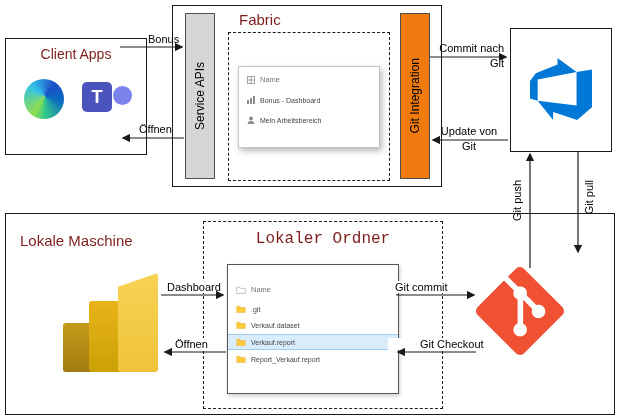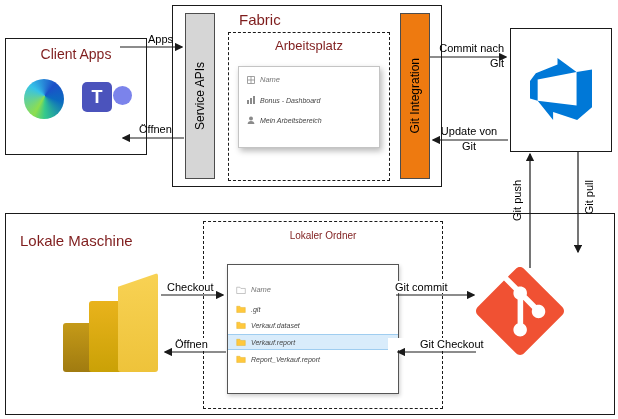--- a/index.html
+++ b/index.html
@@ -8,21 +8,21 @@
   .box{position:absolute;border:1.4px solid #1a1a1a;background:#fff;}
   .dashedbox{position:absolute;border:1.2px dashed #1a1a1a;background:#fff;}
   .btitle{font-size:14px;color:#7f1d1d;}
   .center{text-align:center;}
   .vbar{position:absolute;display:flex;align-items:center;justify-content:center;border:1px solid #4d4d4d;}
   .vbar span{writing-mode:vertical-rl;transform:rotate(180deg);font-size:12px;color:#000;white-space:nowrap;}
   .lbl{position:absolute;font-size:11px;color:#000;white-space:nowrap;}
   .lblbg{background:#fff;padding:0 1px;}
   .lblwrap{position:absolute;font-size:11px;color:#000;text-align:center;line-height:15px;}
   .vlbl{position:absolute;font-size:11px;color:#000;writing-mode:vertical-rl;transform:rotate(180deg);white-space:nowrap;}
-  .panel{position:absolute;background:#fff;border:1px solid #c4c4c4;box-shadow:2px 3px 6px rgba(0,0,0,.28);font-style:italic;}
+  .panel{position:absolute;background:#fff;border:1px solid #c4c4c4;box-shadow:2px 3px 6px rgba(0,0,0,.28);}
   .prow{display:flex;align-items:center;gap:5px;padding-left:8px;}
   .prow .txt{font-size:7px;color:#444;}
   .prow .hdr{font-size:7.5px;color:#777;}
   .hl{background:#d9ecfb;border-top:1px solid #9fcdf0;border-bottom:1px solid #9fcdf0;}
   .arrowlayer{position:absolute;inset:0;pointer-events:none;}
   
   .edge-ic{position:absolute;width:40px;height:40px;border-radius:50%;
     background:conic-gradient(from 210deg at 52% 42%, #8ede4e, #35c2e8 95deg, #1b50c8 190deg, #0b6ac0 260deg, #35c98c 330deg, #8ede4e);}
   .teams-sq{position:absolute;left:0;top:7px;width:30px;height:30px;background:#4b53bc;border-radius:5px;
     display:flex;align-items:center;justify-content:center;color:#fff;font-size:18px;font-weight:bold;}
@@ -47,21 +47,20 @@
   </div>
 
   <div class="box" style="left:172px;top:5px;width:268px;height:180px;">
     <div class="btitle" style="position:absolute;left:66px;top:5px;font-size:15px;">Fabric</div>
 
     <div class="vbar" style="left:12px;top:7px;width:28px;height:164px;background:#d6d6d6;">
       <span>Service APIs</span>
     </div>
 
     <div class="dashedbox" style="left:55px;top:26px;width:160px;height:147px;">
-      <div class="btitle center" style="margin-top:5px;font-size:13px;">Arbeitsplatz</div>
       <div class="panel" style="left:9px;top:33px;width:140px;height:80px;">
         <div class="prow" style="margin-top:8px;">
           <svg width="8" height="8" viewBox="0 0 8 8">
               <path d="M.5.5h7v7h-7z M.5 4h7 M4 .5v7" fill="none" stroke="#8a8a8a" stroke-width="0.8"></path>
             </svg>
           <span class="hdr">Name</span>
         </div>
         <div class="prow" style="margin-top:12px;">
           <svg width="8" height="8" viewBox="0 0 8 8">
               <rect x="0" y="4" width="2" height="4" fill="#8a8a8a"></rect>
@@ -94,21 +93,21 @@
   <div class="box" style="left:5px;top:213px;width:608px;height:200px;">
     <div class="btitle" style="position:absolute;left:14px;top:18px;font-size:15px;">Lokale Maschine</div>
 
     <div style="position:absolute;left:55px;top:58px;width:105px;height:102px;">
       <div class="pbi-bar" style="left:2px;top:51px;width:33px;height:49px;background:linear-gradient(#c59a18,#a07b10);"></div>
       <div class="pbi-bar" style="left:28px;top:29px;width:36px;height:71px;background:linear-gradient(#e9b31c,#caa106);"></div>
       <div class="pbi-bar" style="left:57px;top:1px;width:40px;height:99px;background:linear-gradient(#f8d254,#eec33a);clip-path:polygon(0 14%,100% 0,100% 100%,0 100%);"></div>
     </div>
 
     <div class="dashedbox" style="left:197px;top:7px;width:238px;height:186px;">
-      <div class="btitle center" style="margin-top:8px;font-size:10px;">Lokaler Ordner</div>
+      <div class="btitle center" style="margin-top:8px;font-size:16px;font-family:Liberation Mono, monospace;">Lokaler Ordner</div>
       <div class="panel" style="left:23px;top:42px;width:170px;height:128px;border:1px solid #555;box-shadow:1px 2px 4px rgba(0,0,0,.2);">
         <div class="prow" style="margin-top:20px;">
           <svg width="10" height="8" viewBox="0 0 16 13">
               <path d="M1 2h5.2l1.6 2H15v8.2H1z" fill="#fff" stroke="#999" stroke-width="0.9"></path>
             </svg>
           <span class="hdr">Name</span>
         </div>
         <div class="prow" style="margin-top:8px;height:14px;">
           <svg width="10" height="8" viewBox="0 0 16 13">
               <path d="M1 2h5.2l1.6 2H15v8.2H1z" fill="#ffc83d" stroke="#dca816" stroke-width="0.6"></path>
@@ -134,27 +133,27 @@
           <span class="txt">Report_Verkauf.report</span>
         </div>
       </div>
     </div>
 
     <svg style="position:absolute;left:470px;top:53px;" width="88" height="88" viewBox="0 0 24 24">
       <path fill="#f05133" d="M23.546 10.93L13.067.452c-.604-.603-1.582-.603-2.188 0L8.708 2.627l2.76 2.76c.645-.215 1.379-.07 1.889.441.516.515.658 1.258.438 1.9l2.658 2.66c.645-.223 1.387-.078 1.9.435.721.72.721 1.884 0 2.604-.719.719-1.881.719-2.6 0-.539-.541-.674-1.337-.404-1.996L12.86 8.955v6.525c.176.086.342.203.488.348.713.721.713 1.883 0 2.6-.719.721-1.889.721-2.609 0-.719-.719-.719-1.879 0-2.598.182-.18.387-.316.605-.406V8.835c-.217-.091-.424-.222-.6-.401-.545-.545-.676-1.342-.396-2.009L7.636 3.7.45 10.881c-.6.605-.6 1.584 0 2.189l10.48 10.477c.604.604 1.582.604 2.186 0l10.43-10.43c.605-.603.605-1.582 0-2.187"></path>
     </svg>
   </div>
 
-  <div class="lbl" style="left:148px;top:33px;">Apps</div>
+  <div class="lbl" style="left:148px;top:33px;">Bonus</div>
   <div class="lbl" style="left:139px;top:123px;">Öffnen</div>
   <div class="lblwrap" style="left:432px;top:41px;width:72px;text-align:right;">Commit nach Git</div>
   <div class="lblwrap" style="left:434px;top:124px;width:70px;">Update von Git</div>
   <div class="vlbl" style="left:511px;top:180px;">Git push</div>
   <div class="vlbl" style="left:583px;top:180px;">Git pull</div>
-  <div class="lbl lblbg" style="left:166px;top:281px;">Checkout</div>
+  <div class="lbl lblbg" style="left:166px;top:281px;">Dashboard</div>
   <div class="lbl lblbg" style="left:174px;top:338px;">Öffnen</div>
   <div class="lbl lblbg" style="left:394px;top:281px;">Git commit</div>
   <div class="lbl lblbg" style="left:388px;top:338px;padding-left:32px;">Git Checkout</div>
 
   <svg class="arrowlayer" width="618" height="419" viewBox="0 0 618 419">
     <defs>
       <marker id="arr" viewBox="0 0 10 10" refX="8.5" refY="5" markerWidth="7" markerHeight="7" orient="auto-start-reverse">
         <path d="M0 0L10 5L0 10z" fill="#1a1a1a"></path>
       </marker>
     </defs>

